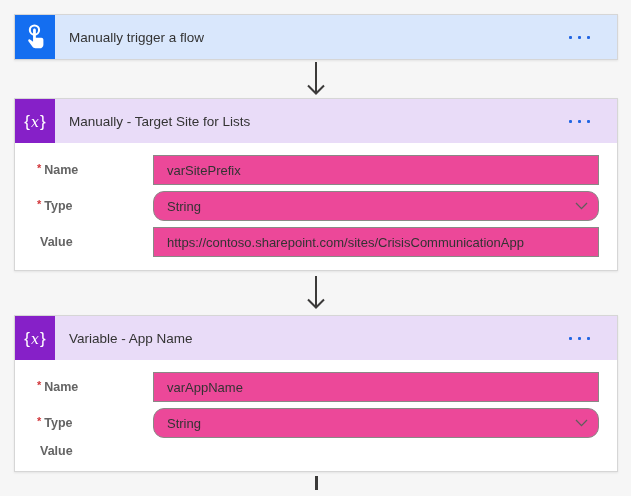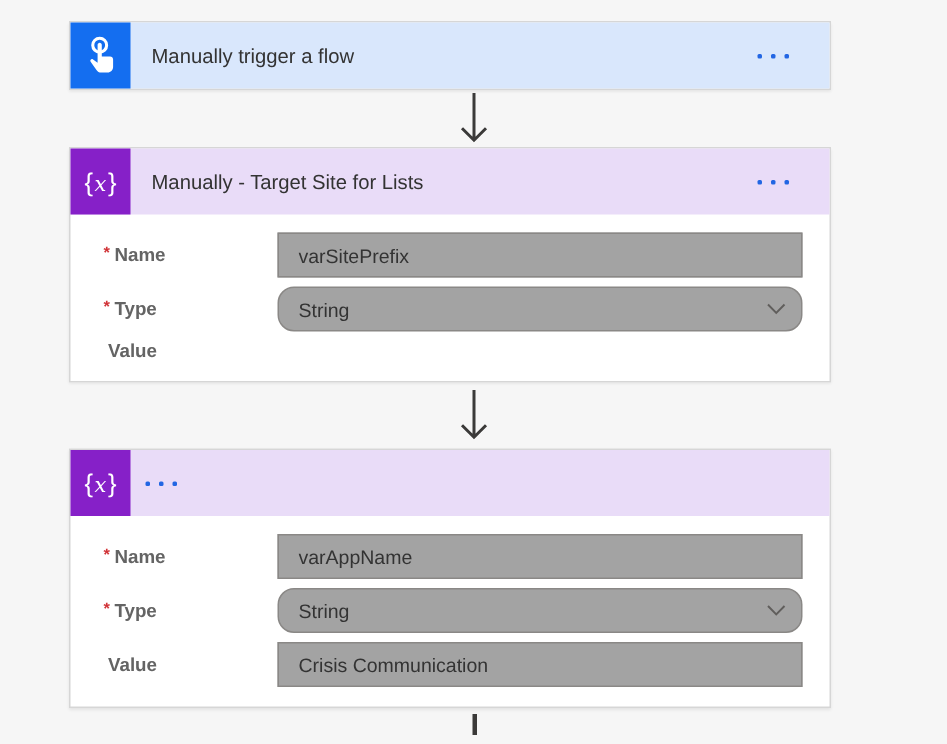--- a/index.html
+++ b/index.html
@@ -22,25 +22,24 @@
   body{
     font-family:"Liberation Sans", sans-serif;
     background:var(--bg);
     overflow:hidden;
   }
   .canvas{width:631px;height:496px;overflow:hidden;}
   .column{width:604px;margin-left:14px;padding-top:14px;}
 
   
   .card{
-    width:508px;
+    width:604px;
     background:#ffffff;
     border:1px solid var(--card-border);
     box-shadow:0 1px 2px rgba(0,0,0,0.08);
-    margin-left:32px;
   }
   .card-header{
     display:flex;align-items:stretch;height:44px;
   }
   .card-header .hicon{
     width:40px;min-width:40px;height:44px;
     display:flex;align-items:center;justify-content:center;
     color:#fff;
   }
   .trigger .card-header{background:var(--trigger-header-bg);}
@@ -72,21 +71,21 @@
   .field-row:last-child{margin-bottom:0;}
   .field-label{
     width:128px;min-width:128px;
     padding-left:12px;
     font-size:12.5px;color:var(--label-color);font-weight:bold;
   }
   .field-label .req{color:var(--required-asterisk);margin-right:3px;font-size:11px;position:relative;top:-2px;}
   .field-input{
     flex:1;height:30px;
     border:1px solid var(--input-border);
-    background:#a3a3a3;
+    background:#ec4899;
     display:flex;align-items:center;
     padding:0 10px 0 13px;
     font-size:13px;color:var(--value-color);
     white-space:nowrap;overflow:hidden;
     cursor:text;
   }
   .field-input .val{flex:1;overflow:hidden;text-overflow:ellipsis;}
   .field-input .chev{display:none;margin-left:8px;}
   .field-input.select{cursor:pointer;border-radius:11px;}
   .field-input.select .chev{display:block;}
@@ -156,39 +155,44 @@
     <div class="field-input select">
       <span class="val">String</span>
       <svg class="chev" width="13" height="8" viewBox="0 0 13 8" aria-hidden="true">
         <path d="M1 1 L6.5 6.6 L12 1" fill="none" stroke="#605e5c" stroke-width="1.3"></path>
       </svg>
     </div>
   </div>
 
   <div class="field-row">
     <div class="field-label"><span class="req"></span><span class="lbl">Value</span></div>
+    <div class="field-input">
+      <span class="val">https://contoso.sharepoint.com/sites/CrisisCommunicationApp</span>
+
+    </div>
   </div>
 </div>
   </div>
 
   <div class="arrow-wrap tall">
     <svg width="22" height="34" viewBox="0 0 22 34" aria-hidden="true">
       <path d="M11 0 V31 M3 23.5 L11 31.5 L19 23.5" fill="none" stroke="var(--arrow)" stroke-width="2"></path>
     </svg>
   </div>
 
   <div class="card action">
     <div class="card-header">
       <div class="hicon">
         <span class="vx">
           <span class="brace">{</span>
                 <span class="vlet">x</span>
                 <span class="brace">}</span>
         </span>
       </div>
+      <span class="card-title action-title">Variable - App Name</span>
       <span class="menu-btn">
         <i class="dot"></i>
         <i class="dot"></i>
         <i class="dot"></i>
       </span>
     </div>
     <div class="card-body">
   <div class="field-row">
     <div class="field-label"><span class="req">*</span><span class="lbl">Name</span></div>
     <div class="field-input">
@@ -202,24 +206,20 @@
     <div class="field-input select">
       <span class="val">String</span>
       <svg class="chev" width="13" height="8" viewBox="0 0 13 8" aria-hidden="true">
         <path d="M1 1 L6.5 6.6 L12 1" fill="none" stroke="#605e5c" stroke-width="1.3"></path>
       </svg>
     </div>
   </div>
 
   <div class="field-row">
     <div class="field-label"><span class="req"></span><span class="lbl">Value</span></div>
-    <div class="field-input">
-      <span class="val">Crisis Communication</span>
-
-    </div>
   </div>
 </div>
   </div>
 </div>
 
     <div class="stub"></div>
   </div>
 </div>
 
 </body></html>

